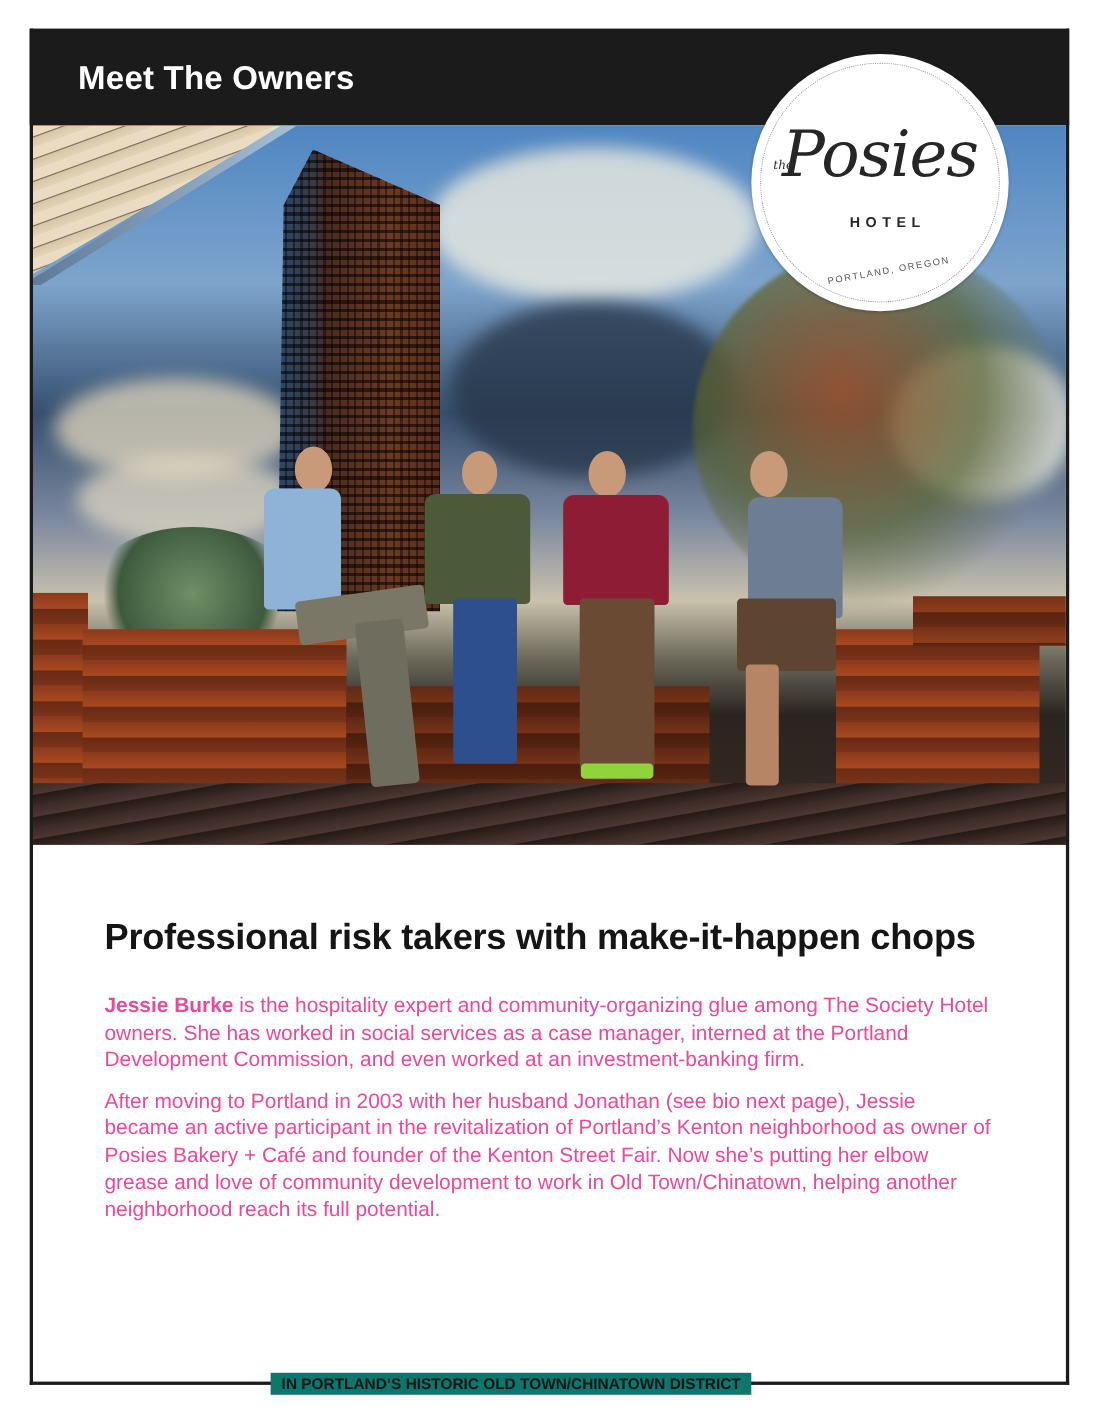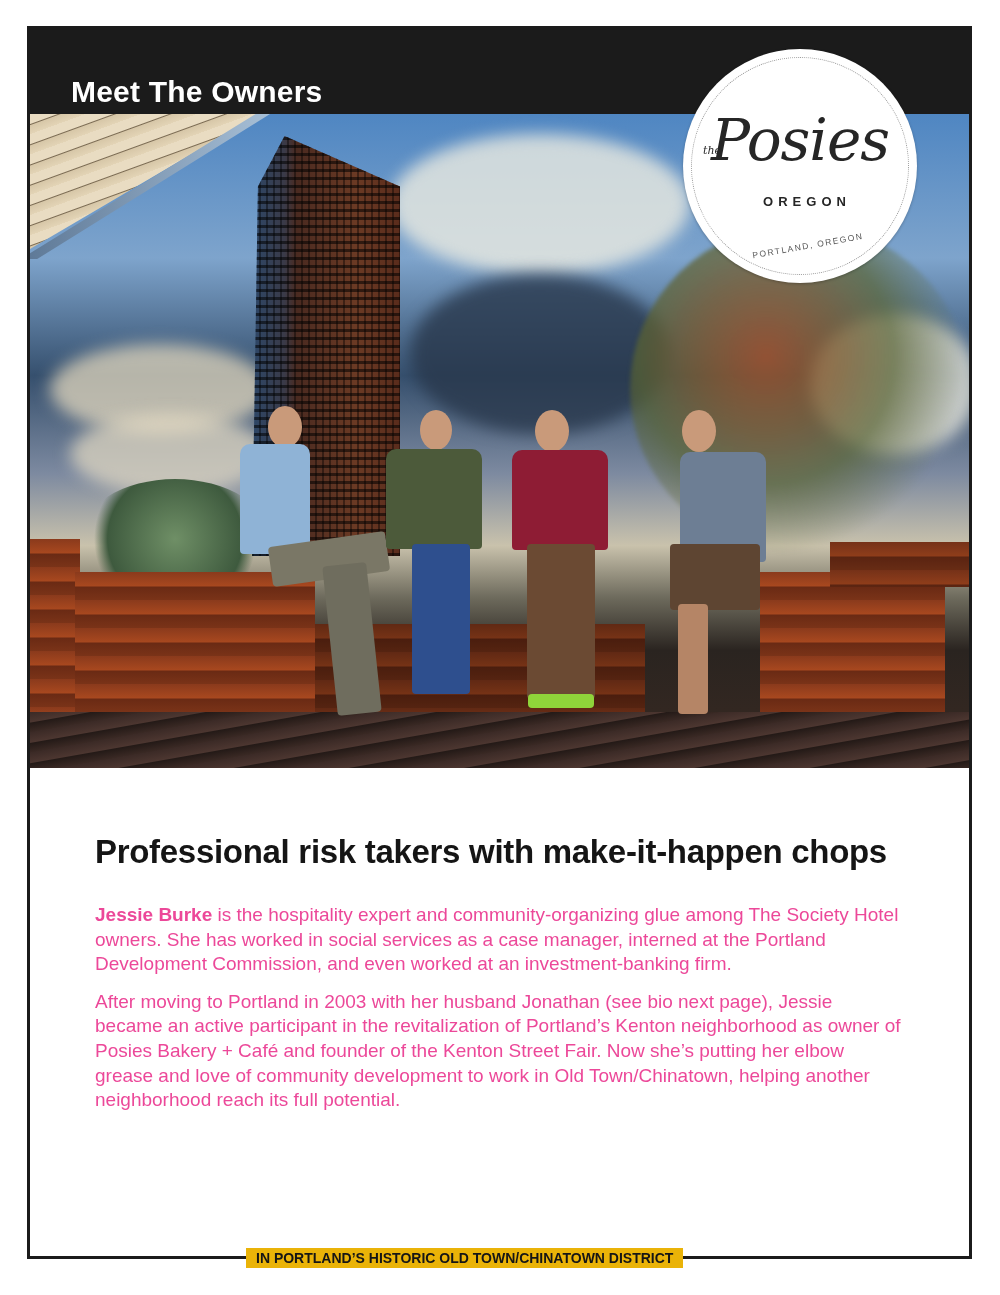--- a/index.html
+++ b/index.html
@@ -7,21 +7,21 @@
     body { position: relative; font-family: "Liberation Sans", "DejaVu Sans", sans-serif; color: #1a1a1a; }
 
     .frame {
       position: absolute; left: 27px; top: 26px; width: 945px; height: 1233px;
       border-left: 3px solid #1b1b1b; border-right: 3px solid #1b1b1b; border-bottom: 3px solid #1b1b1b;
     }
     .header-band {
       position: absolute; left: 27px; top: 26px; width: 945px; height: 88px; background: #1b1b1b;
     }
     .header-title {
-      position: absolute; left: 71px; top: 72px; font-size: 30px; font-weight: bold; color: #ffffff;
+      position: absolute; left: 71px; top: 52px; font-size: 30px; font-weight: bold; color: #ffffff;
       letter-spacing: 0.2px; line-height: 40px;
     }
 
     
     .photo {
       position: absolute; left: 30px; top: 114px; width: 939px; height: 654px; overflow: hidden;
       background: linear-gradient(180deg, #4f86c2 0%, #7ea4cc 22%, #36506e 40%, #7d8aa0 55%, #c9c2ac 66%, #6d6a5c 74%, #2a2420 82%, #3a2a22 100%);
     }
     .cloud { position: absolute; border-radius: 50%; filter: blur(8px); }
     .ceiling {
@@ -97,21 +97,21 @@
       position: absolute; left: 95px; top: 835px; font-size: 33px; font-weight: bold; color: #151515;
       letter-spacing: -0.3px; line-height: 34px;
     }
     .body-text {
       position: absolute; left: 95px; top: 903px; width: 810px; font-size: 19px; line-height: 24.6px; color: #ec4899;
     }
     .body-text p { margin-bottom: 13px; }
     .body-text b { font-weight: bold; }
 
     .footer-label {
-      position: absolute; left: 246px; top: 1248px; padding: 0 10px; background: #eab308;
+      position: absolute; left: 246px; top: 1248px; padding: 0 10px; background: #0f766e;
       font-size: 14px; font-weight: bold; color: #151515; line-height: 20px; letter-spacing: 0px;
       white-space: nowrap;
     }
   </style>
 </head>
 <body>
 
 <div class="frame"></div>
 <div class="header-band"></div>
 <h1 class="header-title">Meet The Owners</h1>
@@ -158,21 +158,21 @@
     <div class="p-shirt" style="left:650px;top:338px;width:86px;height:110px;background:#6d7e94;"></div>
     <div class="p-legs" style="left:640px;top:430px;width:90px;height:66px;background:#5e4532;"></div>
     <div class="p-legs" style="left:648px;top:490px;width:30px;height:110px;background:#b58566;"></div>
   </div>
 </div>
 
 <div class="logo">
   <div class="logo-ring"></div>
   <span class="logo-the">the</span>
   <div class="logo-society">Posies</div>
-  <div class="logo-hotel">OREGON</div>
+  <div class="logo-hotel">HOTEL</div>
   <div class="logo-location">PORTLAND, OREGON</div>
 </div>
 
 <h2 class="headline">Professional risk takers with make-it-happen chops</h2>
 
 <div class="body-text">
   <p><b>Jessie Burke</b><span> is the hospitality expert and community-organizing glue among The Society Hotel owners. She has worked in social services as a case manager, interned at the Portland Development Commission, and even worked at an investment-banking firm.</span></p>
   <p>After moving to Portland in 2003 with her husband Jonathan (see bio next page), Jessie became an active participant in the revitalization of Portland’s Kenton neighborhood as owner of Posies Bakery + Café and founder of the Kenton Street Fair. Now she’s putting her elbow grease and love of community development to work in Old Town/Chinatown, helping another neighborhood reach its full potential.</p>
 </div>
 

